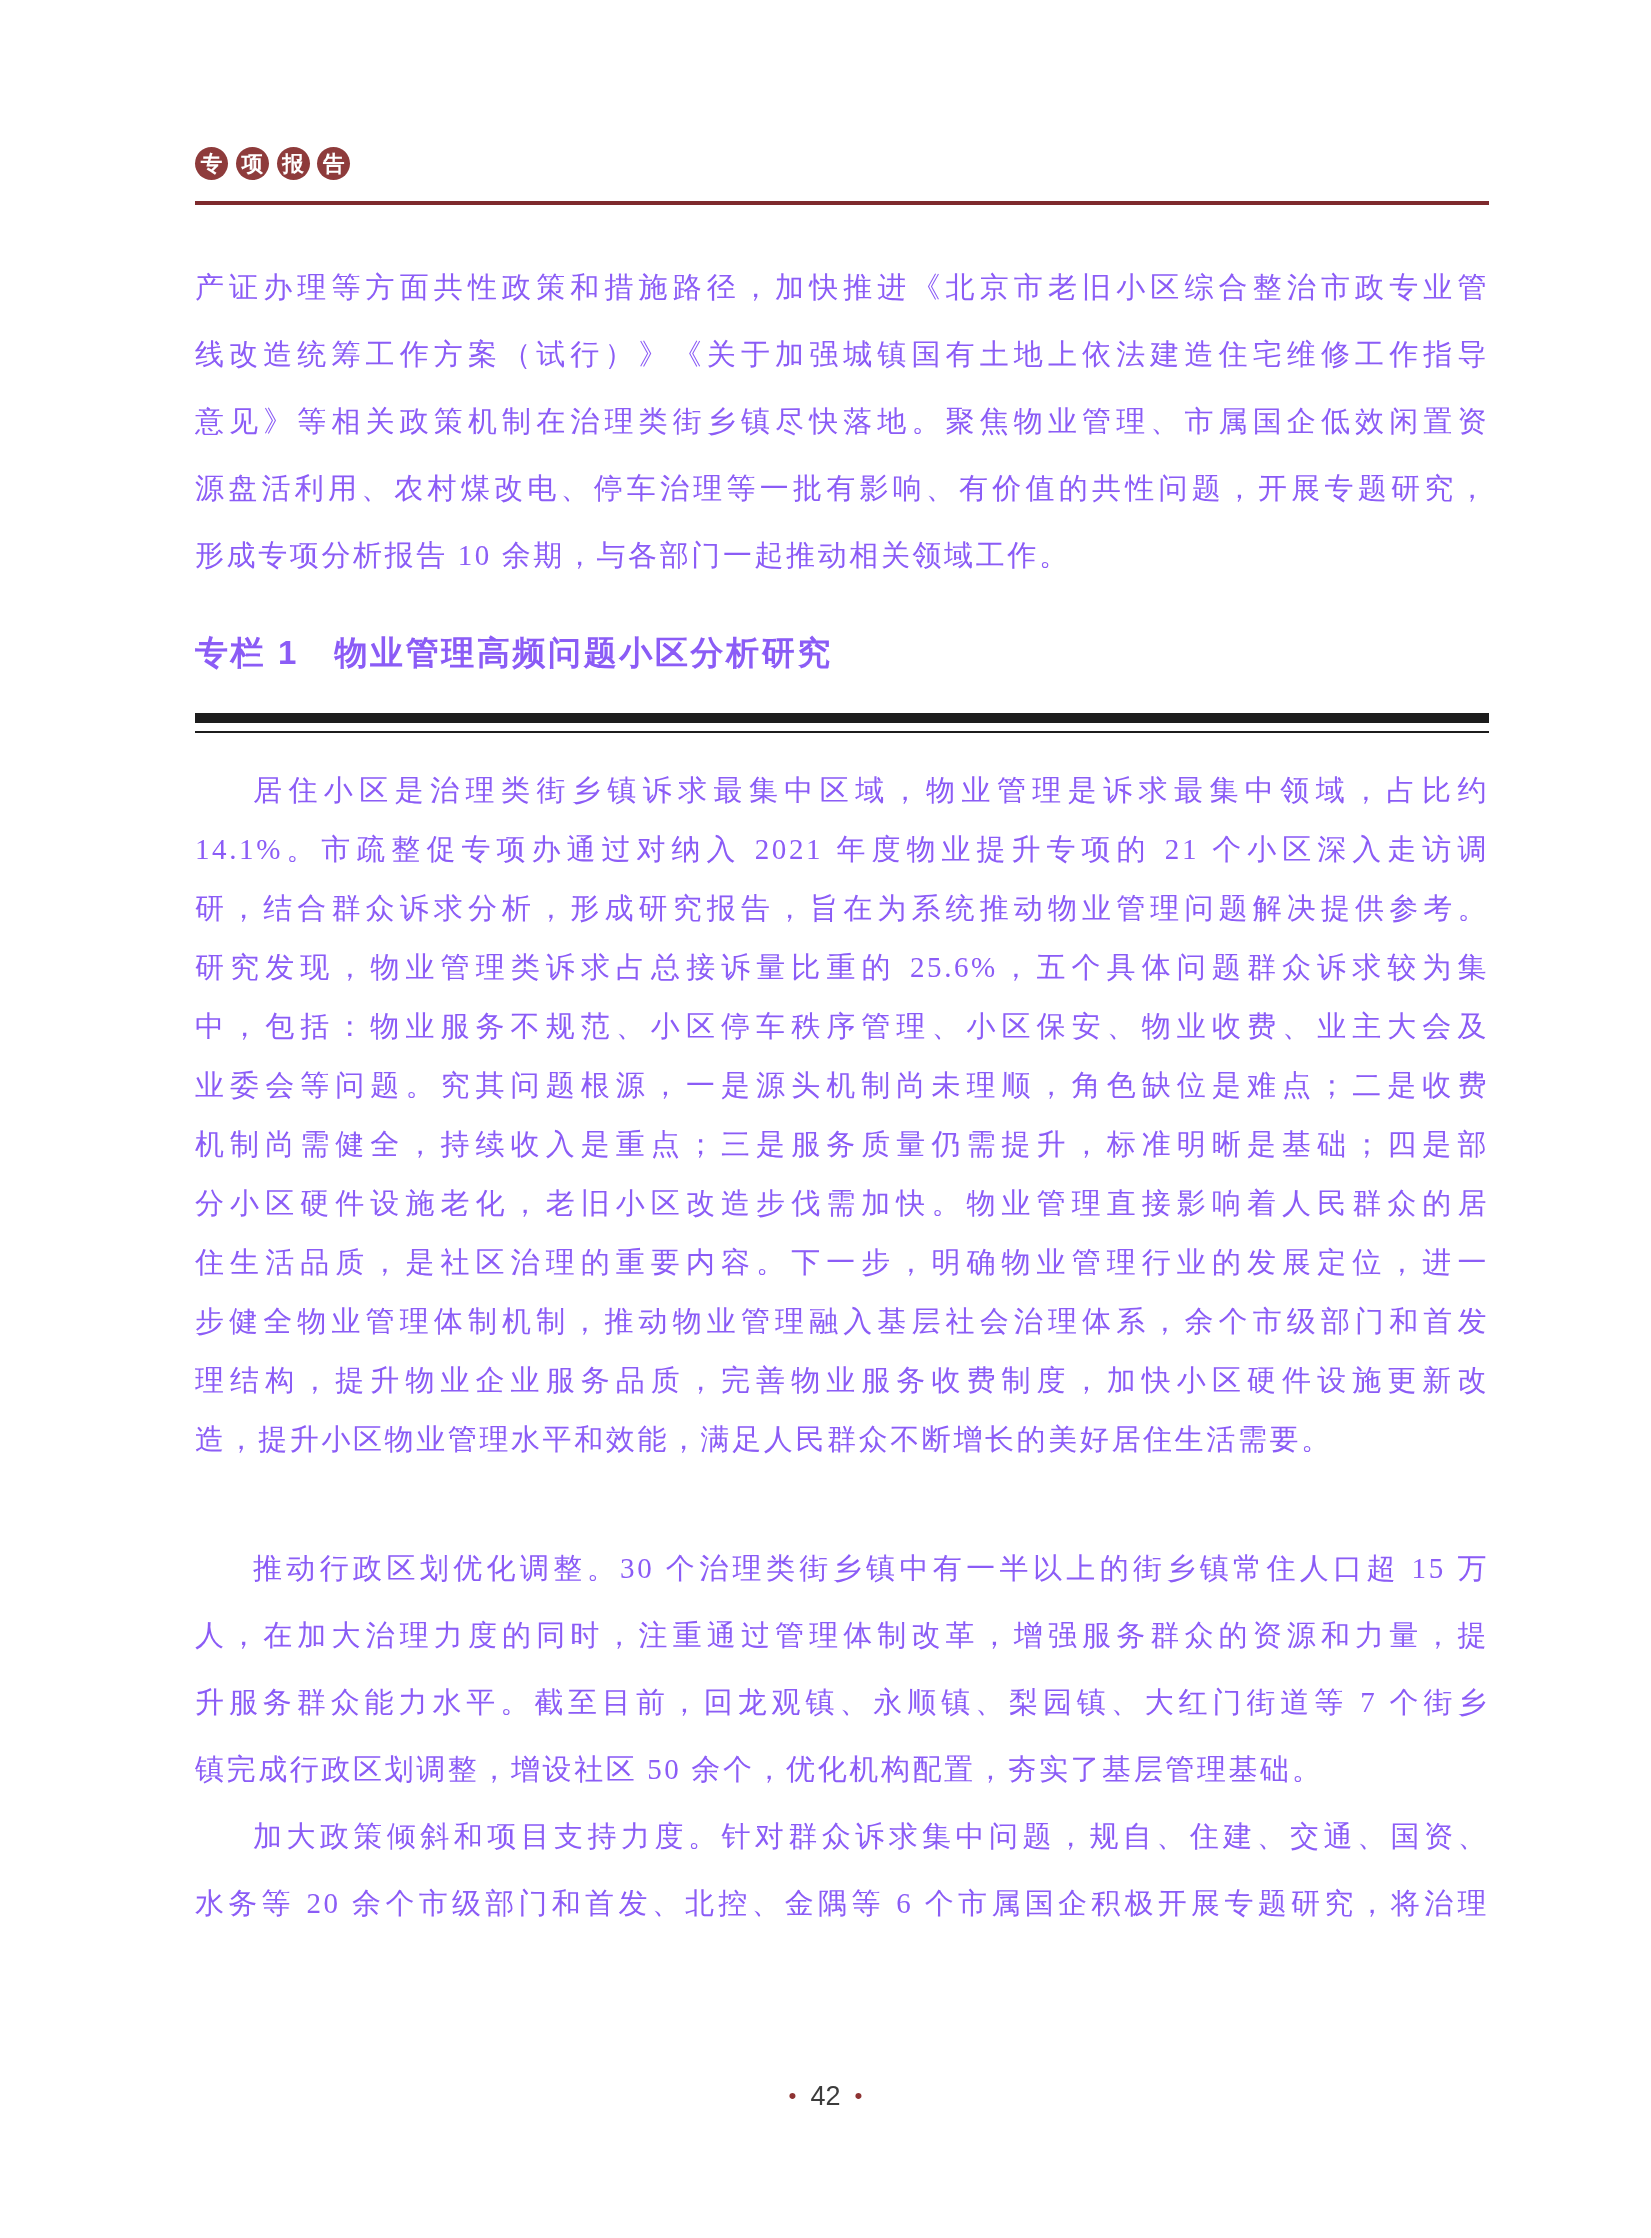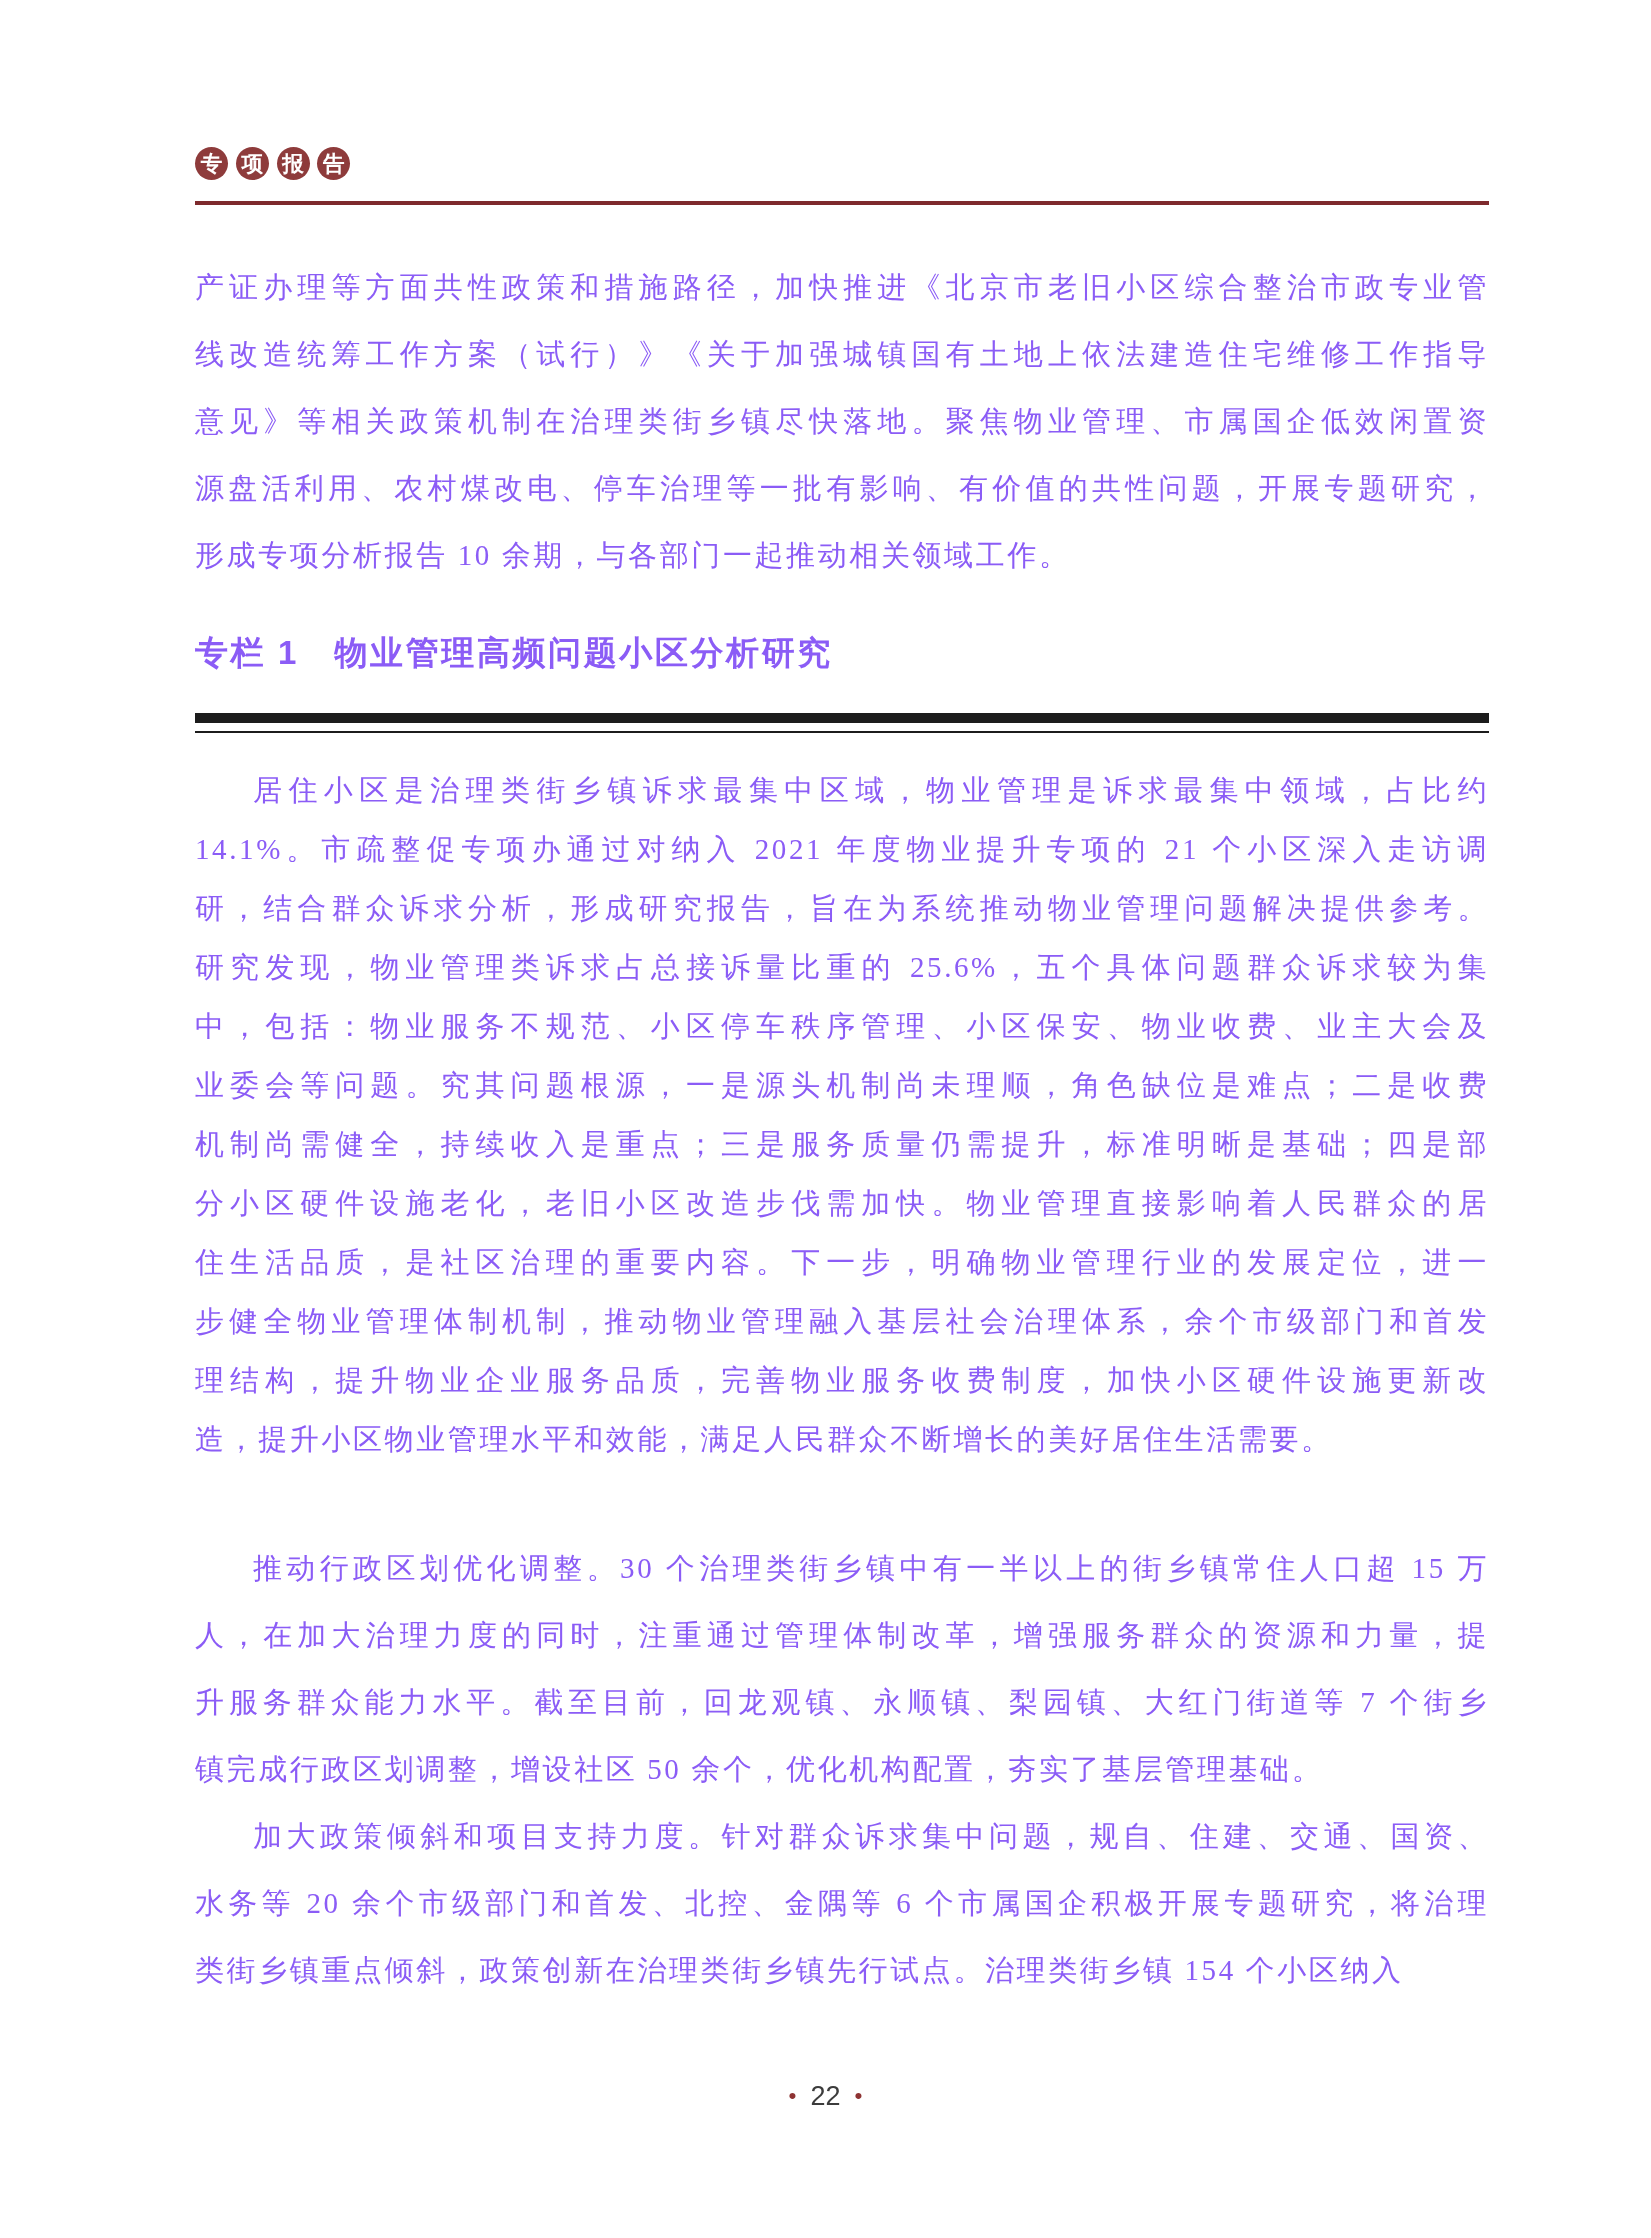--- a/index.html
+++ b/index.html
@@ -134,22 +134,21 @@
 
     <div class="para p3 indent">
         <div class="tline">推动行政区划优化调整。30 个治理类街乡镇中有一半以上的街乡镇常住人口超 15 万</div>
         <div class="tline">人，在加大治理力度的同时，注重通过管理体制改革，增强服务群众的资源和力量，提</div>
         <div class="tline">升服务群众能力水平。截至目前，回龙观镇、永顺镇、梨园镇、大红门街道等 7 个街乡</div>
         <div class="tline last">镇完成行政区划调整，增设社区 50 余个，优化机构配置，夯实了基层管理基础。</div>
       </div>
     <div class="para p4 indent">
         <div class="tline">加大政策倾斜和项目支持力度。针对群众诉求集中问题，规自、住建、交通、国资、</div>
         <div class="tline">水务等 20 余个市级部门和首发、北控、金隅等 6 个市属国企积极开展专题研究，将治理</div>
-        <div class="tline last">类街乡镇重点倾斜，政策创新在治理类街乡镇先行试点。治理类街乡镇 154 个小区纳入</div>
       </div>
 
   </div>
 
   <div class="footer">
-    <span class="dot">•</span><span class="num">22</span><span class="dot">•</span>
+    <span class="dot">•</span><span class="num">42</span><span class="dot">•</span>
   </div>
 </div>
 
 
 </body></html>

